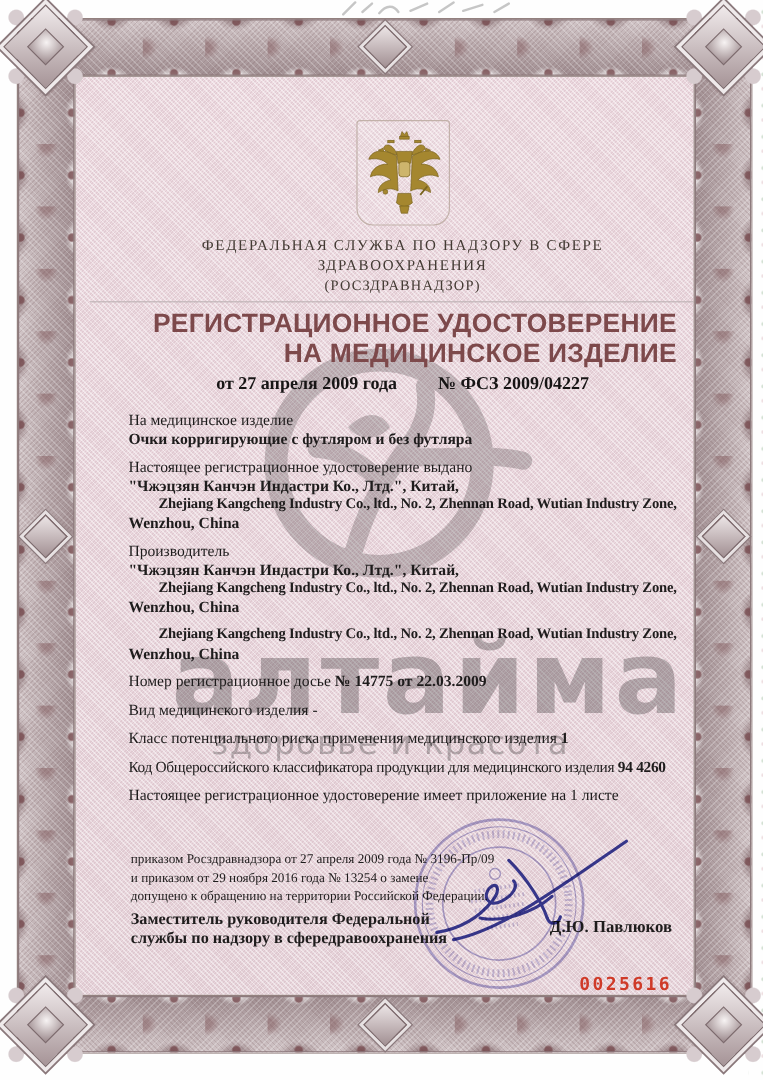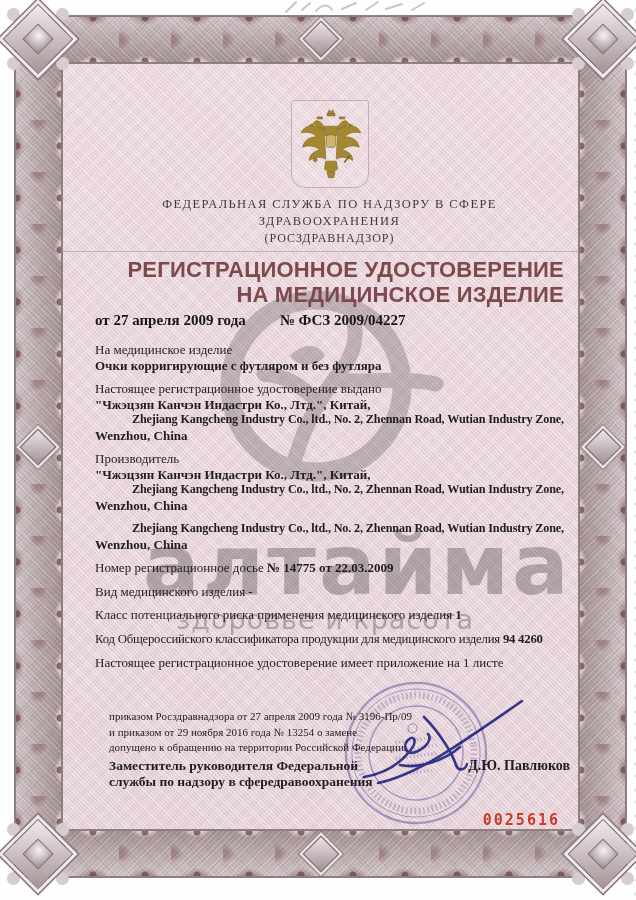--- a/index.html
+++ b/index.html
@@ -89,43 +89,43 @@
   
   .wm-circle{position:absolute;left:133px;top:222px;z-index:0;mix-blend-mode:multiply;}
   .wm-brand{position:absolute;left:32px;top:452px;z-index:0;white-space:nowrap;
       font-family:"DejaVu Sans",sans-serif;font-weight:bold;font-size:84px;
       letter-spacing:3px;color:rgba(106,106,106,.42);mix-blend-mode:multiply;margin-left:48px;}
   .wm-tagline{position:absolute;left:113px;top:540px;z-index:0;white-space:nowrap;
       font-family:"DejaVu Sans",sans-serif;font-size:27px;letter-spacing:1px;
       color:rgba(138,138,138,.55);mix-blend-mode:multiply;}
 
   
-  .content{position:relative;z-index:1;padding:0 14px 0 32px;font-size:13px;line-height:15.5px;}
+  .content{position:relative;z-index:1;padding:0 14px 0 44px;font-size:13px;line-height:15.5px;}
   .emblem{width:78px;height:88px;margin:36px auto 0;border:1px solid #c2b1a9;
       border-radius:3px 3px 14px 14px;box-sizing:border-box;padding:3px 6px;
       background:rgba(255,255,255,.10);}
   .authority{margin-top:8px;text-align:center;font-size:12.5px;line-height:17px;
       letter-spacing:1.4px;color:#433a33;}
   .authority .l2{letter-spacing:1px;font-size:12px;}
   .rule{margin:4px -14px 0 -32px;border:0;border-top:1px solid #c0b5b7;}
   .cert-title{margin-top:5px;text-align:right;font-family:"Liberation Sans",sans-serif;
       font-weight:700;font-size:22px;line-height:25px;color:var(--c-title,#7d494b);letter-spacing:.2px;}
-  .dateline{margin-top:3px;display:flex;justify-content:flex-start;gap:34px;
+  .dateline{margin-top:3px;display:flex;justify-content:center;gap:34px;
       font-weight:bold;font-size:15px;line-height:20px;color:#171515;}
   p{margin:0;}
   .para{margin-top:10px;}
   .mt8{margin-top:8px}.mt9{margin-top:9px}.mt12{margin-top:12px}
   b,.b{font-weight:bold;}
   .en{font-size:12.2px;letter-spacing:-.15px;white-space:nowrap;text-align:right;}
   .tight{font-size:12.8px;letter-spacing:-.25px;white-space:nowrap;}
 
   
   .orders{position:absolute;z-index:1;left:46px;top:645px;font-size:11px;line-height:15.5px;}
-  .signatory{position:absolute;z-index:1;left:46px;right:8px;top:694px;
-      display:flex;justify-content:space-between;align-items:flex-start;
+  .signatory{position:absolute;z-index:1;left:46px;right:18px;top:694px;
+      display:flex;justify-content:space-between;align-items:center;
       font-weight:bold;font-size:13.5px;line-height:16px;}
   .signatory .name{font-size:14px;padding-bottom:1px;}
   .serial{position:absolute;z-index:2;right:18px;top:747px;
       font-family:"DejaVu Sans Mono","Liberation Mono",monospace;font-weight:bold;
       font-size:15px;letter-spacing:2px;color:var(--c-serial,#cf3a28);}
   .stamp{position:absolute;left:278px;top:614px;z-index:2;mix-blend-mode:multiply;opacity:.55;transform:rotate(-8deg);}
   .signature{position:absolute;left:293px;top:627px;z-index:3;mix-blend-mode:multiply;}
 </style>
 </head>
 <body>

